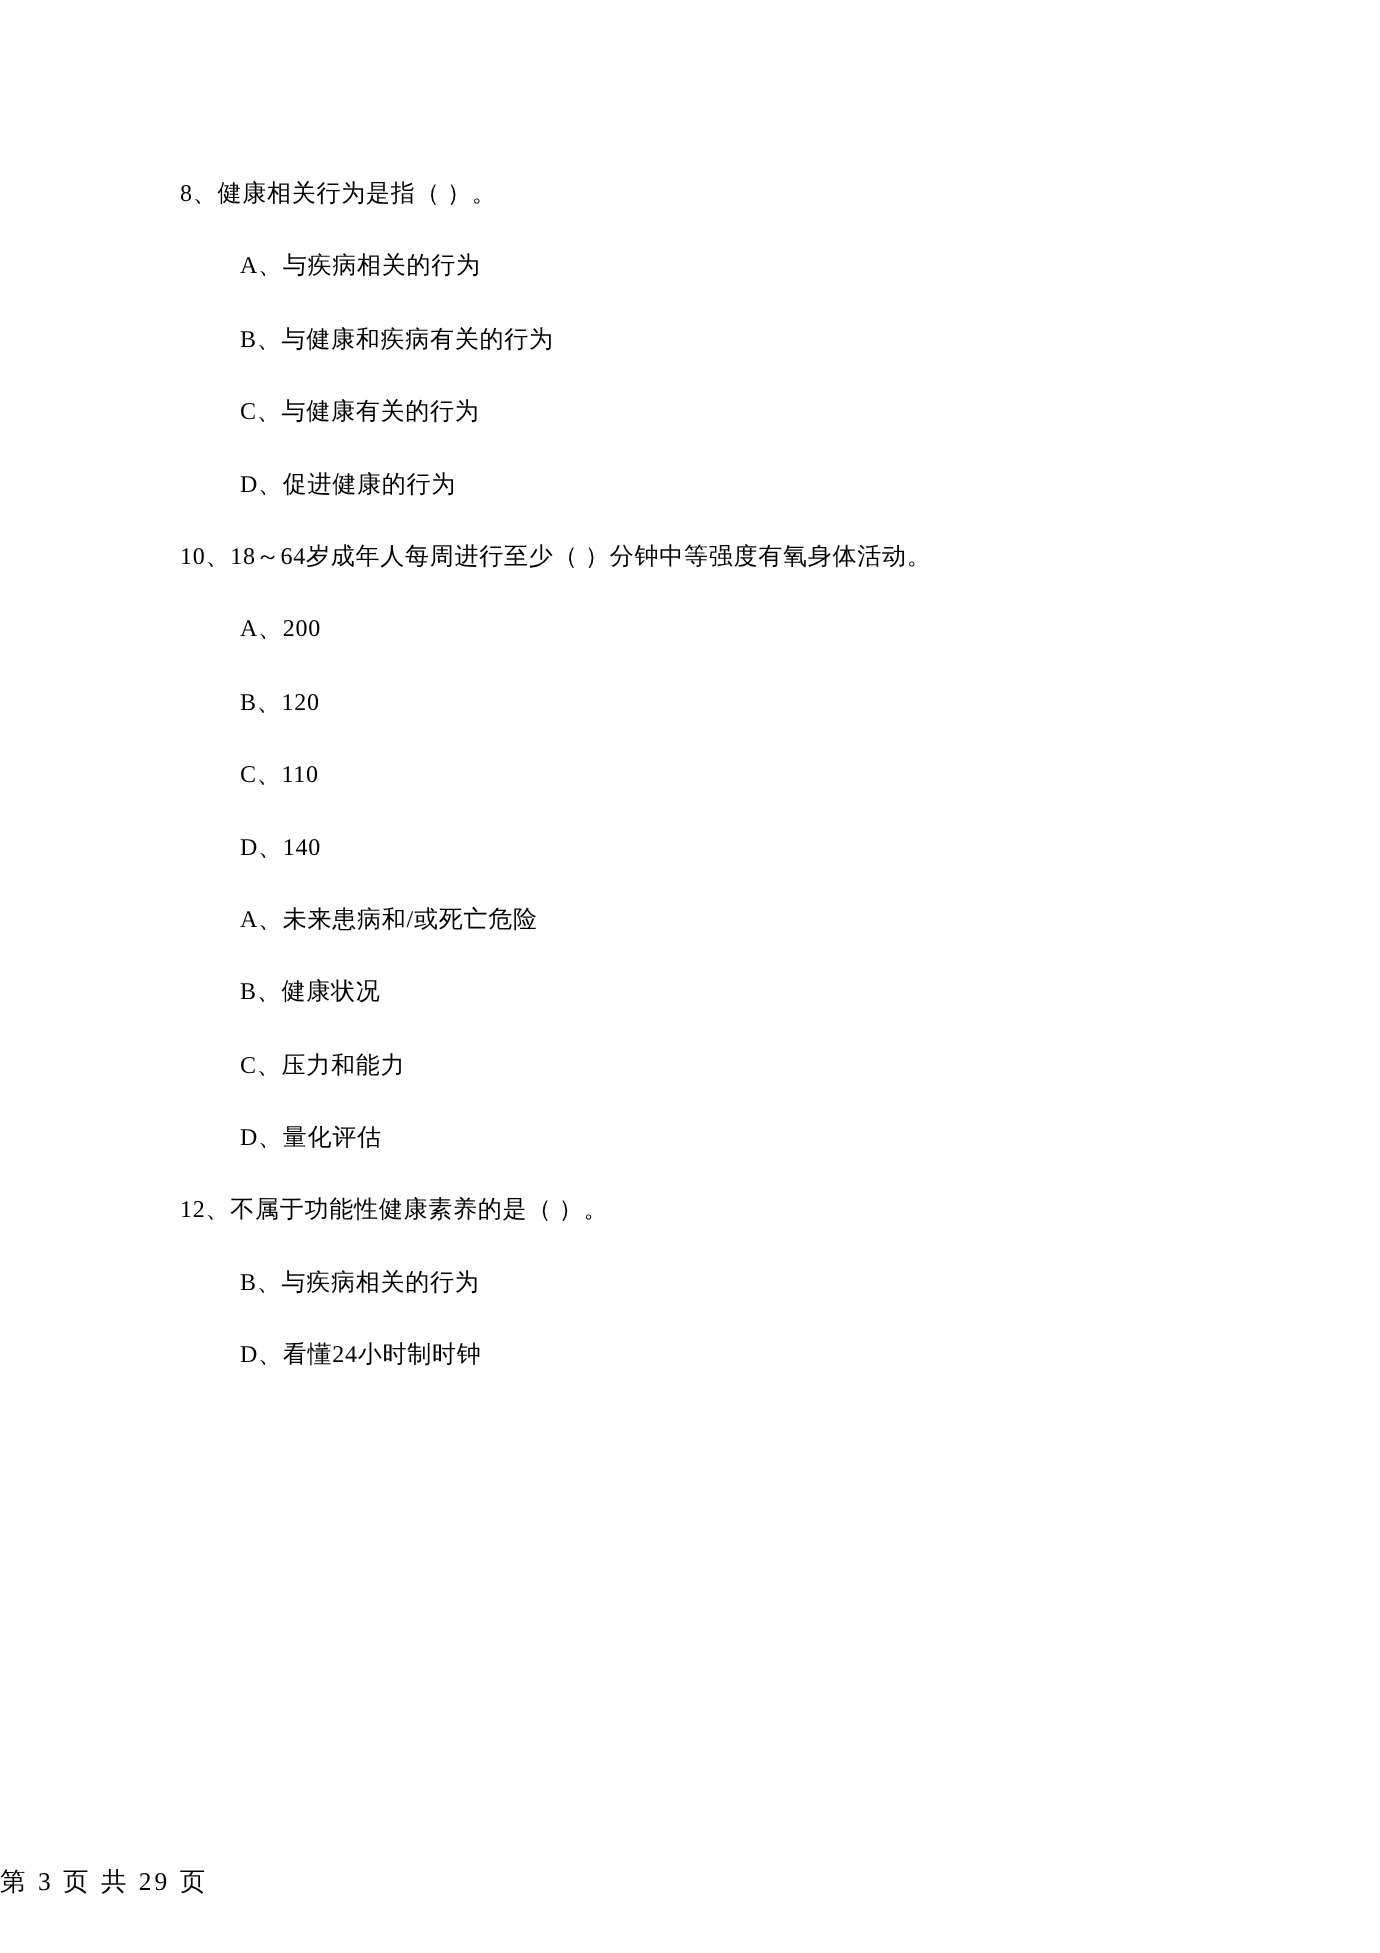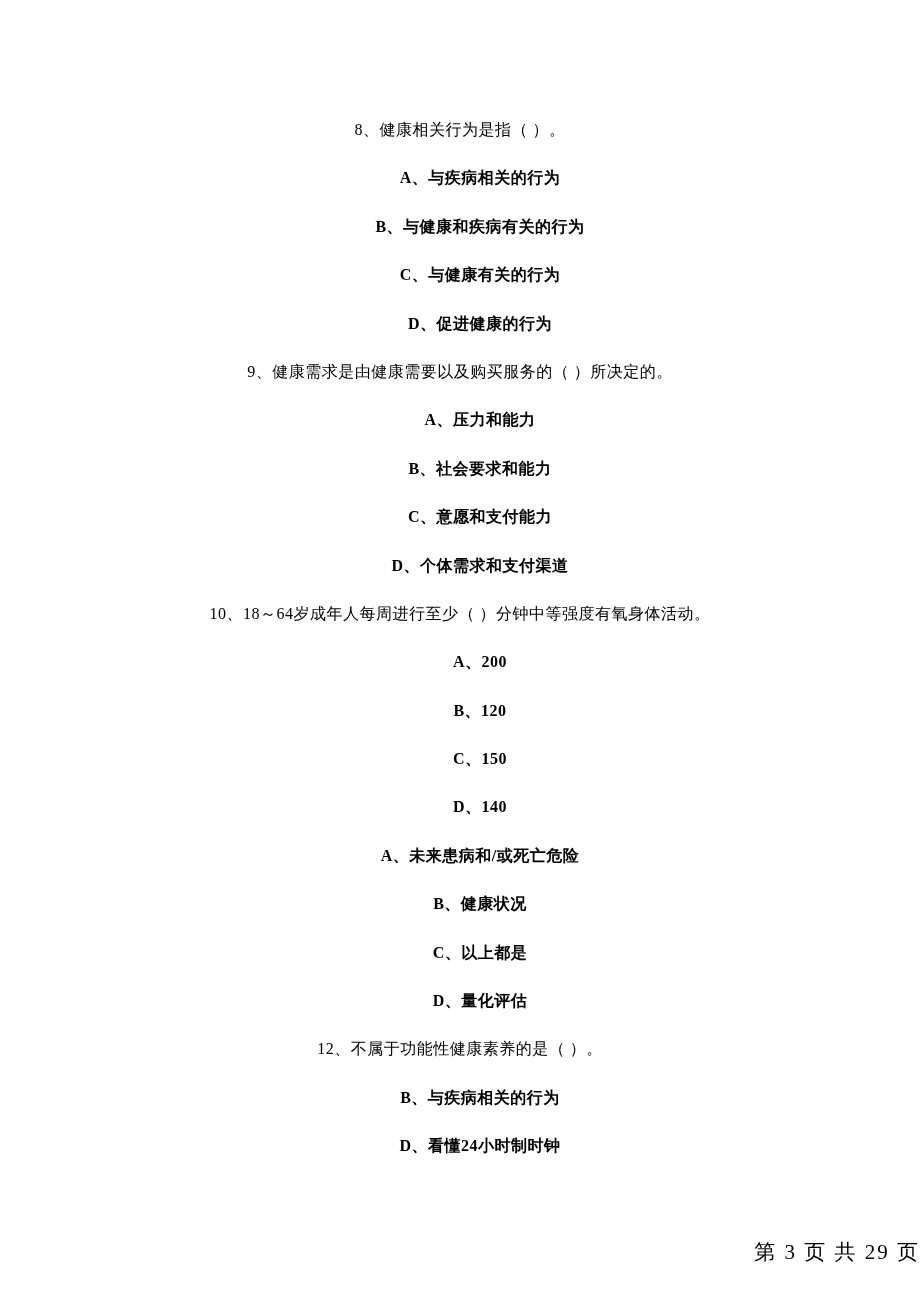--- a/index.html
+++ b/index.html
@@ -12,92 +12,79 @@
     width: 920px;
     height: 1302px;
     position: relative;
     box-sizing: border-box;
   }
   .page {
     padding: 115px 120px 60px 120px;
   }
   .question {
     margin-bottom: 8px;
-    text-align: center;
   }
   .q-stem {
     line-height: 1.9;
     margin-bottom: 18px;
     letter-spacing: 0.5px;
   }
   .options {
     padding-left: 40px;
-    font-weight: bold;
   }
   .option {
     line-height: 1.9;
     margin-bottom: 18px;
     letter-spacing: 0.5px;
   }
   .footer {
     position: absolute;
     bottom: 36px;
     left: 0;
     right: 0;
-    text-align: right;
-    font-size: 21px;
+    text-align: left;
+    font-size: 17px;
     letter-spacing: 2px;
   }
 </style>
 </head>
 <body>
 
 <div class="page">
 
   <div class="question">
     <div class="q-stem">
       <span>8、</span><span>健康相关行为是指（     ）。</span>
     </div>
     <div class="options">
       <div class="option">A、与疾病相关的行为</div>
       <div class="option">B、与健康和疾病有关的行为</div>
       <div class="option">C、与健康有关的行为</div>
       <div class="option">D、促进健康的行为</div>
     </div>
   </div>
 
-  <div class="question">
-    <div class="q-stem">
-      <span>9、</span><span>健康需求是由健康需要以及购买服务的（    ）所决定的。</span>
-    </div>
-    <div class="options">
-      <div class="option">A、压力和能力</div>
-      <div class="option">B、社会要求和能力</div>
-      <div class="option">C、意愿和支付能力</div>
-      <div class="option">D、个体需求和支付渠道</div>
-    </div>
-  </div>
 
   <div class="question">
     <div class="q-stem">
       <span>10、</span><span>18～64岁成年人每周进行至少（    ）分钟中等强度有氧身体活动。</span>
     </div>
     <div class="options">
       <div class="option">A、200</div>
       <div class="option">B、120</div>
-      <div class="option">C、150</div>
+      <div class="option">C、110</div>
       <div class="option">D、140</div>
     </div>
   </div>
 
   <div class="question">
     <div class="options">
       <div class="option">A、未来患病和/或死亡危险</div>
       <div class="option">B、健康状况</div>
-      <div class="option">C、以上都是</div>
+      <div class="option">C、压力和能力</div>
       <div class="option">D、量化评估</div>
     </div>
   </div>
 
   <div class="question">
     <div class="q-stem">
       <span>12、</span><span>不属于功能性健康素养的是（     ）。</span>
     </div>
     <div class="options">
       <div class="option">B、与疾病相关的行为</div>

